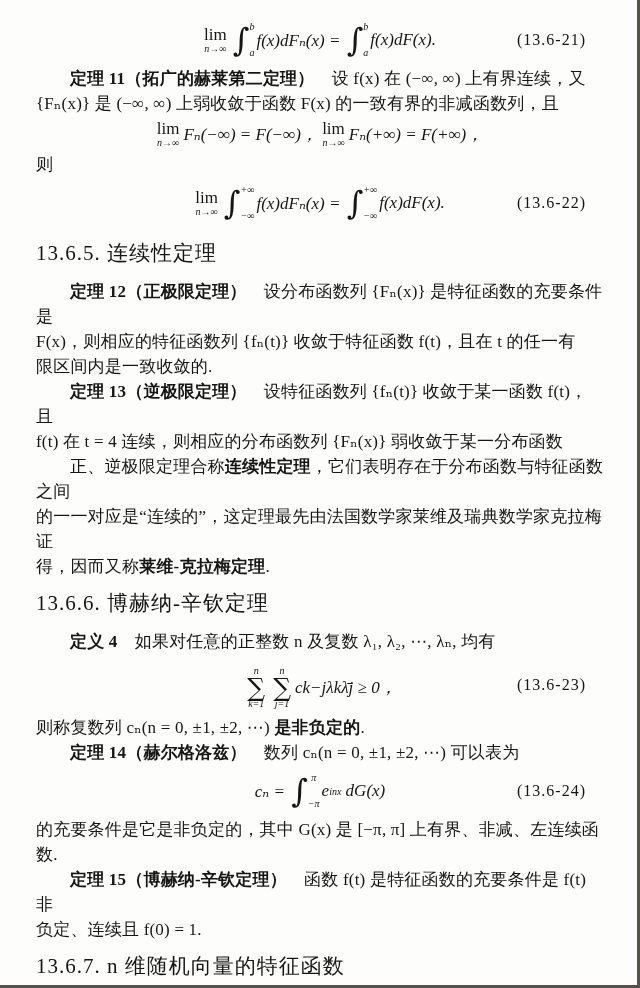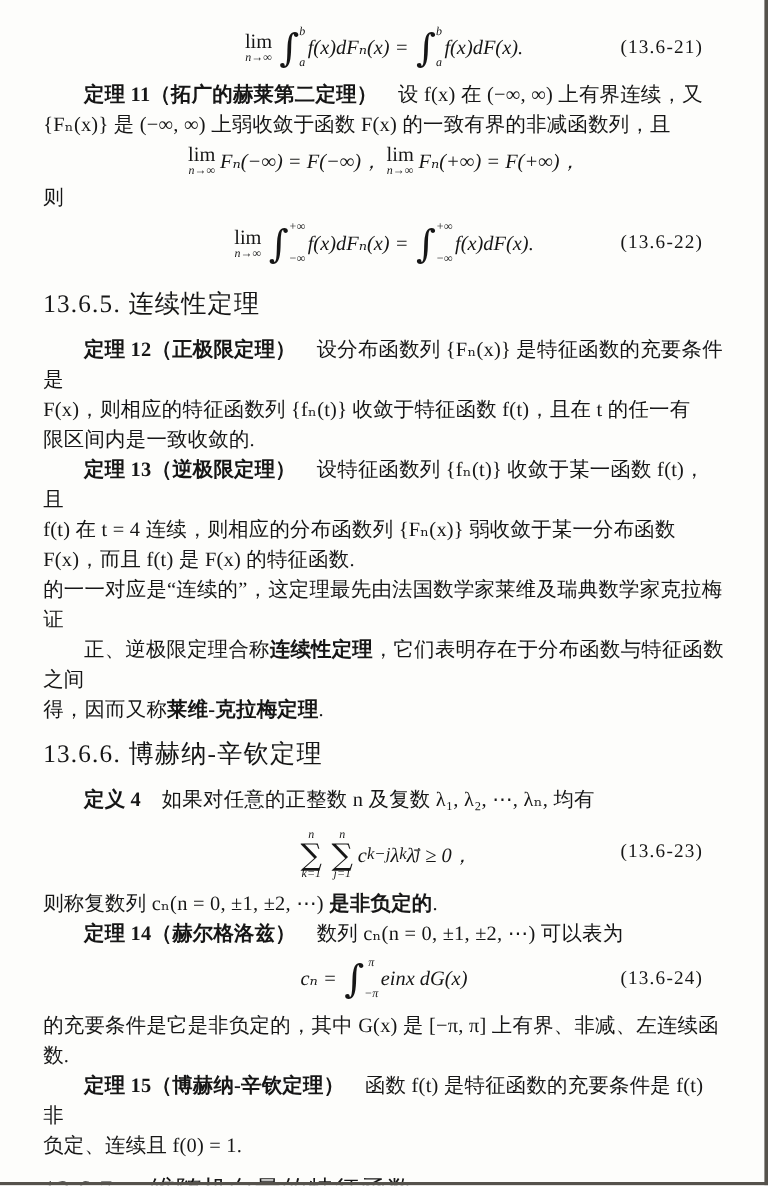--- a/index.html
+++ b/index.html
@@ -22,22 +22,22 @@
   .eqtag{position:absolute;right:18px;top:50%;transform:translateY(-50%);font-style:normal;font-size:16px;letter-spacing:1px;}
   .limstack{display:inline-flex;flex-direction:column;align-items:center;margin-right:4px;}
   .limtop{font-size:17px;line-height:17px;font-style:normal;}
   .limbot{font-size:10px;line-height:11px;font-style:italic;}
   .intwrap{display:inline-flex;align-items:center;margin:0 2px;}
   .int{font-size:32px;line-height:36px;font-style:normal;font-family:"DejaVu Serif",serif;}
   .intlims{display:inline-flex;flex-direction:column;justify-content:space-between;height:36px;font-size:10px;font-style:italic;line-height:10px;padding:2px 0;}
   .sumwrap{display:inline-flex;flex-direction:column;align-items:center;margin:0 4px;}
   .sumtop,.sumbot{font-size:10px;line-height:10px;font-style:italic;}
   .sumsign{font-size:25px;line-height:23px;font-style:normal;font-family:"DejaVu Serif",serif;}
-  sub{font-size:14px;}
-  sup{font-size:17px;}
+  sub{font-size:17px;}
+  sup{font-size:10px;}
 </style>
 </head>
 <body>
 
 <div class="page">
   <div class="content">
 
     <div class="eqrow tall">
       <span class="math">
         <span class="limstack">
@@ -111,24 +111,23 @@
     </div>
 
     <div class="secheading">13.6.5. 连续性定理</div>
 
     <div class="line ind"><span class="b">定理 12（正极限定理）</span><span>　设分布函数列 {Fₙ(x)} 是特征函数的充要条件是</span></div>
     <div class="line">F(x)，则相应的特征函数列 {fₙ(t)} 收敛于特征函数 f(t)，且在 t 的任一有</div>
     <div class="line">限区间内是一致收敛的.</div>
 
     <div class="line ind"><span class="b">定理 13（逆极限定理）</span><span>　设特征函数列 {fₙ(t)} 收敛于某一函数 f(t)，且</span></div>
     <div class="line">f(t) 在 t = 4 连续，则相应的分布函数列 {Fₙ(x)} 弱收敛于某一分布函数</div>
-    <div class="line">F(x)，而且 f(t) 是 F(x) 的特征函数.</div>
 
+    <div class="line ind"><span>正、逆极限定理合称</span><span class="b">连续性定理</span><span>，它们表明存在于分布函数与特征函数之间</span></div>
     <div class="line">的一一对应是“连续的”，这定理最先由法国数学家莱维及瑞典数学家克拉梅证</div>
-    <div class="line ind"><span>正、逆极限定理合称</span><span class="b">连续性定理</span><span>，它们表明存在于分布函数与特征函数之间</span></div>
     <div class="line"><span>得，因而又称</span><span class="b">莱维-克拉梅定理</span><span>.</span></div>
 
     <div class="secheading">13.6.6. 博赫纳-辛钦定理</div>
 
     <div class="line ind"><span class="b">定义 4</span><span>　如果对任意的正整数 n 及复数 λ₁, λ₂, ⋯, λₙ, 均有</span></div>
 
     <div class="eqrow tall">
       <span class="math">
         <span class="sumwrap">
           <span class="sumtop">n</span>

